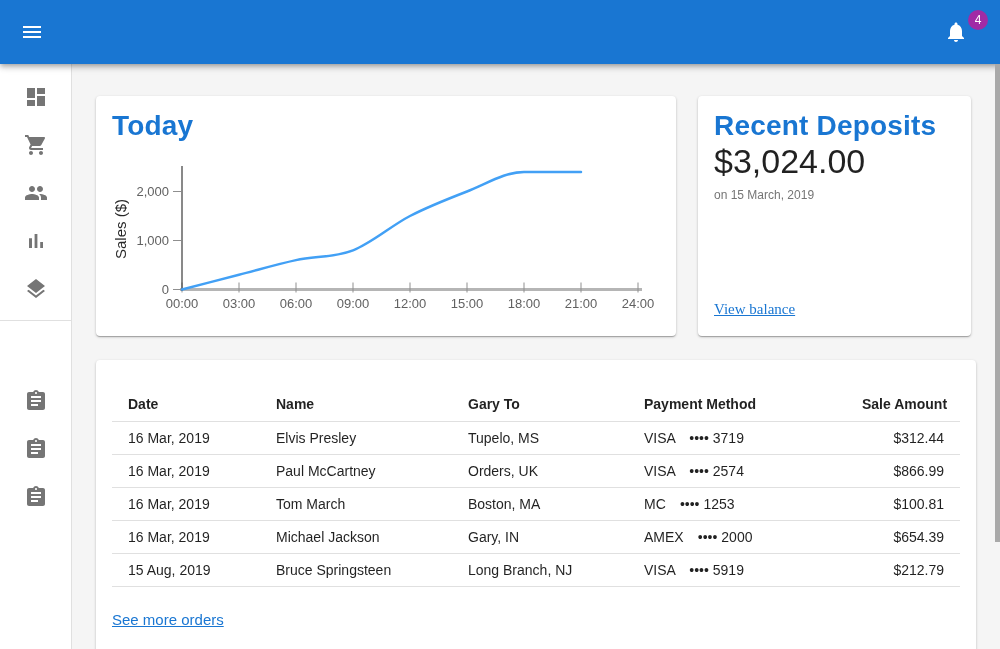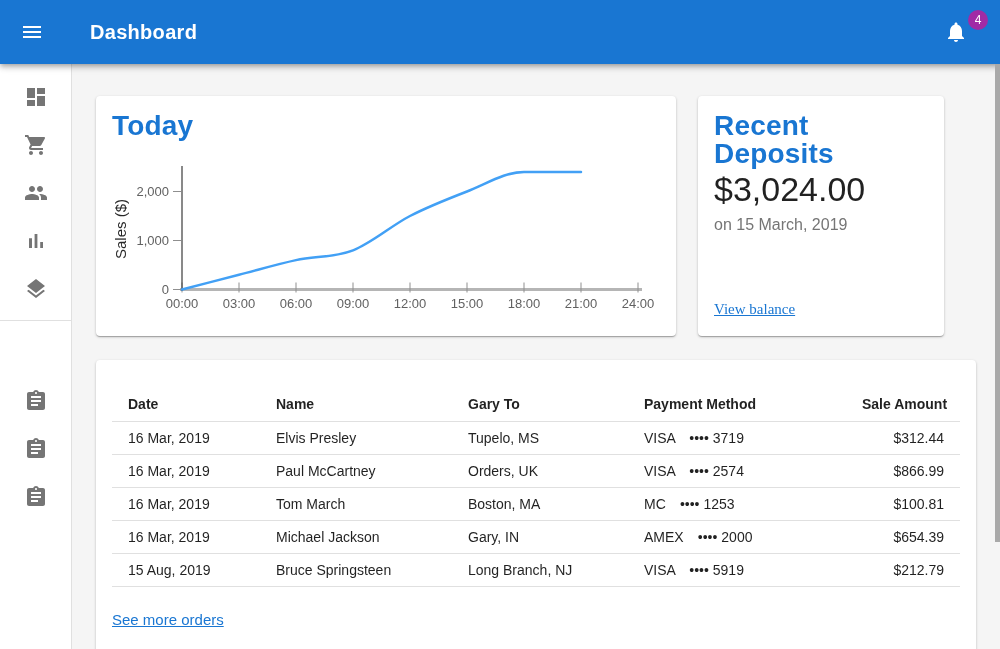--- a/index.html
+++ b/index.html
@@ -32,27 +32,27 @@
   .side-item{position:absolute;left:12px;width:48px;height:36px;border:none;background:transparent;padding:0;cursor:pointer;
     display:flex;align-items:center;justify-content:center;}
   .side-item svg{width:24px;height:24px;fill:#757575;}
   .side-divider{position:absolute;left:0;top:256px;width:72px;height:1px;background:var(--divider);}
 
   
   .card{position:absolute;background:#fff;border-radius:4px;padding:16px;
     box-shadow:0 1px 3px rgba(0,0,0,.2),0 1px 1px rgba(0,0,0,.14),0 2px 1px -1px rgba(0,0,0,.12);}
   .card h2{margin:0;font-size:28px;line-height:28px;font-weight:700;color:var(--accent);letter-spacing:.2px;}
   .card-today{left:96px;top:96px;width:580px;height:240px;}
-  .card-deposits{left:698px;top:96px;width:246px;height:240px;}
+  .card-deposits{left:698px;top:96px;width:273px;height:240px;}
   .card-orders{left:96px;top:360px;width:880px;height:332px;}
 
   .chart-svg{position:absolute;left:0;top:56px;width:580px;height:168px;}
 
   .deposit-amount{margin-top:0;font-size:34px;line-height:42px;font-weight:400;color:var(--text-primary);}
-  .deposit-date{margin-top:6px;font-size:16px;color:var(--text-secondary);}
+  .deposit-date{margin-top:6px;font-size:12px;color:var(--text-secondary);}
   .card-link{color:var(--accent);font-size:15px;text-decoration:underline;cursor:pointer;}
   .deposits-link{position:absolute;left:16px;bottom:18px;font-family:Liberation Serif, serif;}
   .orders-link{display:inline-block;margin-top:24px;}
 
   
   table{border-collapse:collapse;width:848px;margin-top:12px;table-layout:fixed;}
   th,td{height:33px;padding:0 16px;font-size:14px;text-align:left;color:var(--text-primary);
     border-bottom:1px solid var(--divider);white-space:nowrap;overflow:hidden;}
   th{font-weight:700;}
   col.c1{width:148px}col.c2{width:192px}col.c3{width:176px}col.c4{width:218px}col.c5{width:114px}
@@ -65,21 +65,20 @@
 <body>
 
 <div class="screen">
 
   <header class="appbar">
     <button class="icon-btn menu-btn">
       <svg viewBox="0 0 24 24">
         <path d="M3 18h18v-2H3v2zm0-5h18v-2H3v2zm0-7v2h18V6H3z"></path>
       </svg>
     </button>
-    <h1>Dashboard</h1>
     <button class="icon-btn bell-btn">
       <svg viewBox="0 0 24 24">
         <path d="M12 22c1.1 0 2-.9 2-2h-4c0 1.1.89 2 2 2zm6-6v-5c0-3.07-1.64-5.64-4.5-6.32V4c0-.83-.67-1.5-1.5-1.5s-1.5.67-1.5 1.5v.68C7.63 5.36 6 7.92 6 11v5l-2 2v1h16v-1l-2-2z"></path>
       </svg>
       <span class="badge">4</span>
     </button>
   </header>
 
   <nav class="sidebar">
     <div class="side-divider"></div>

